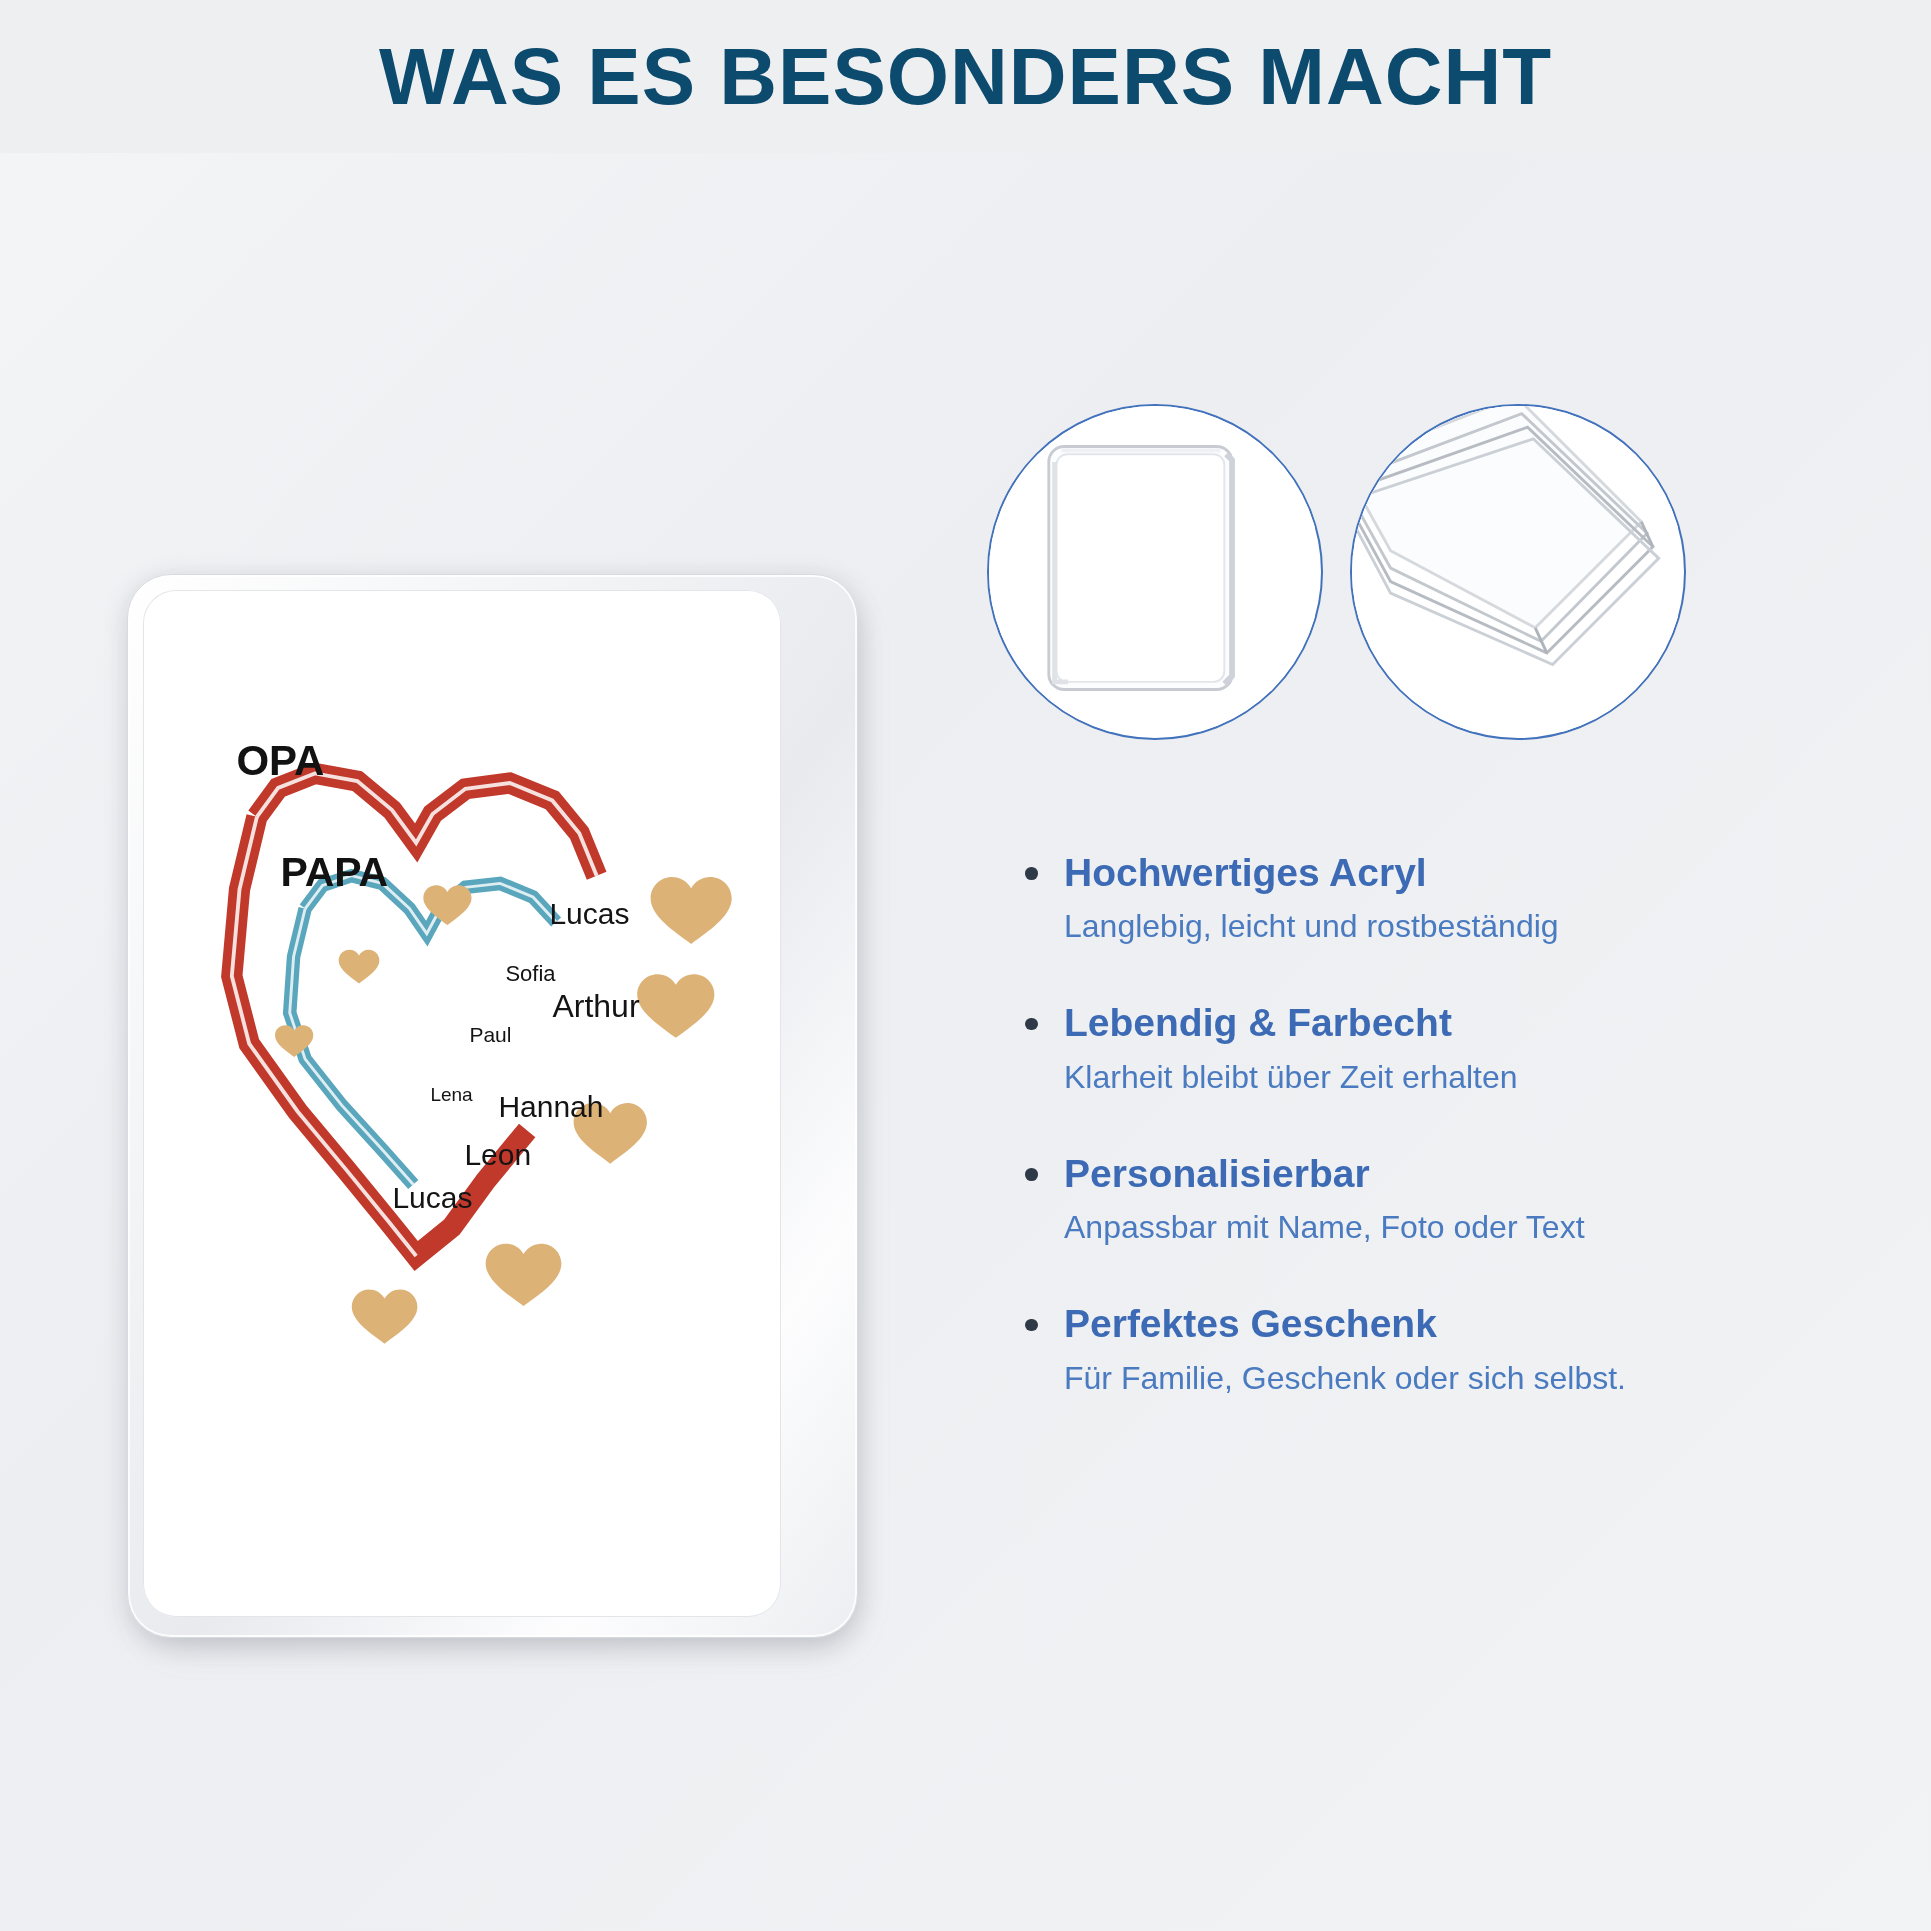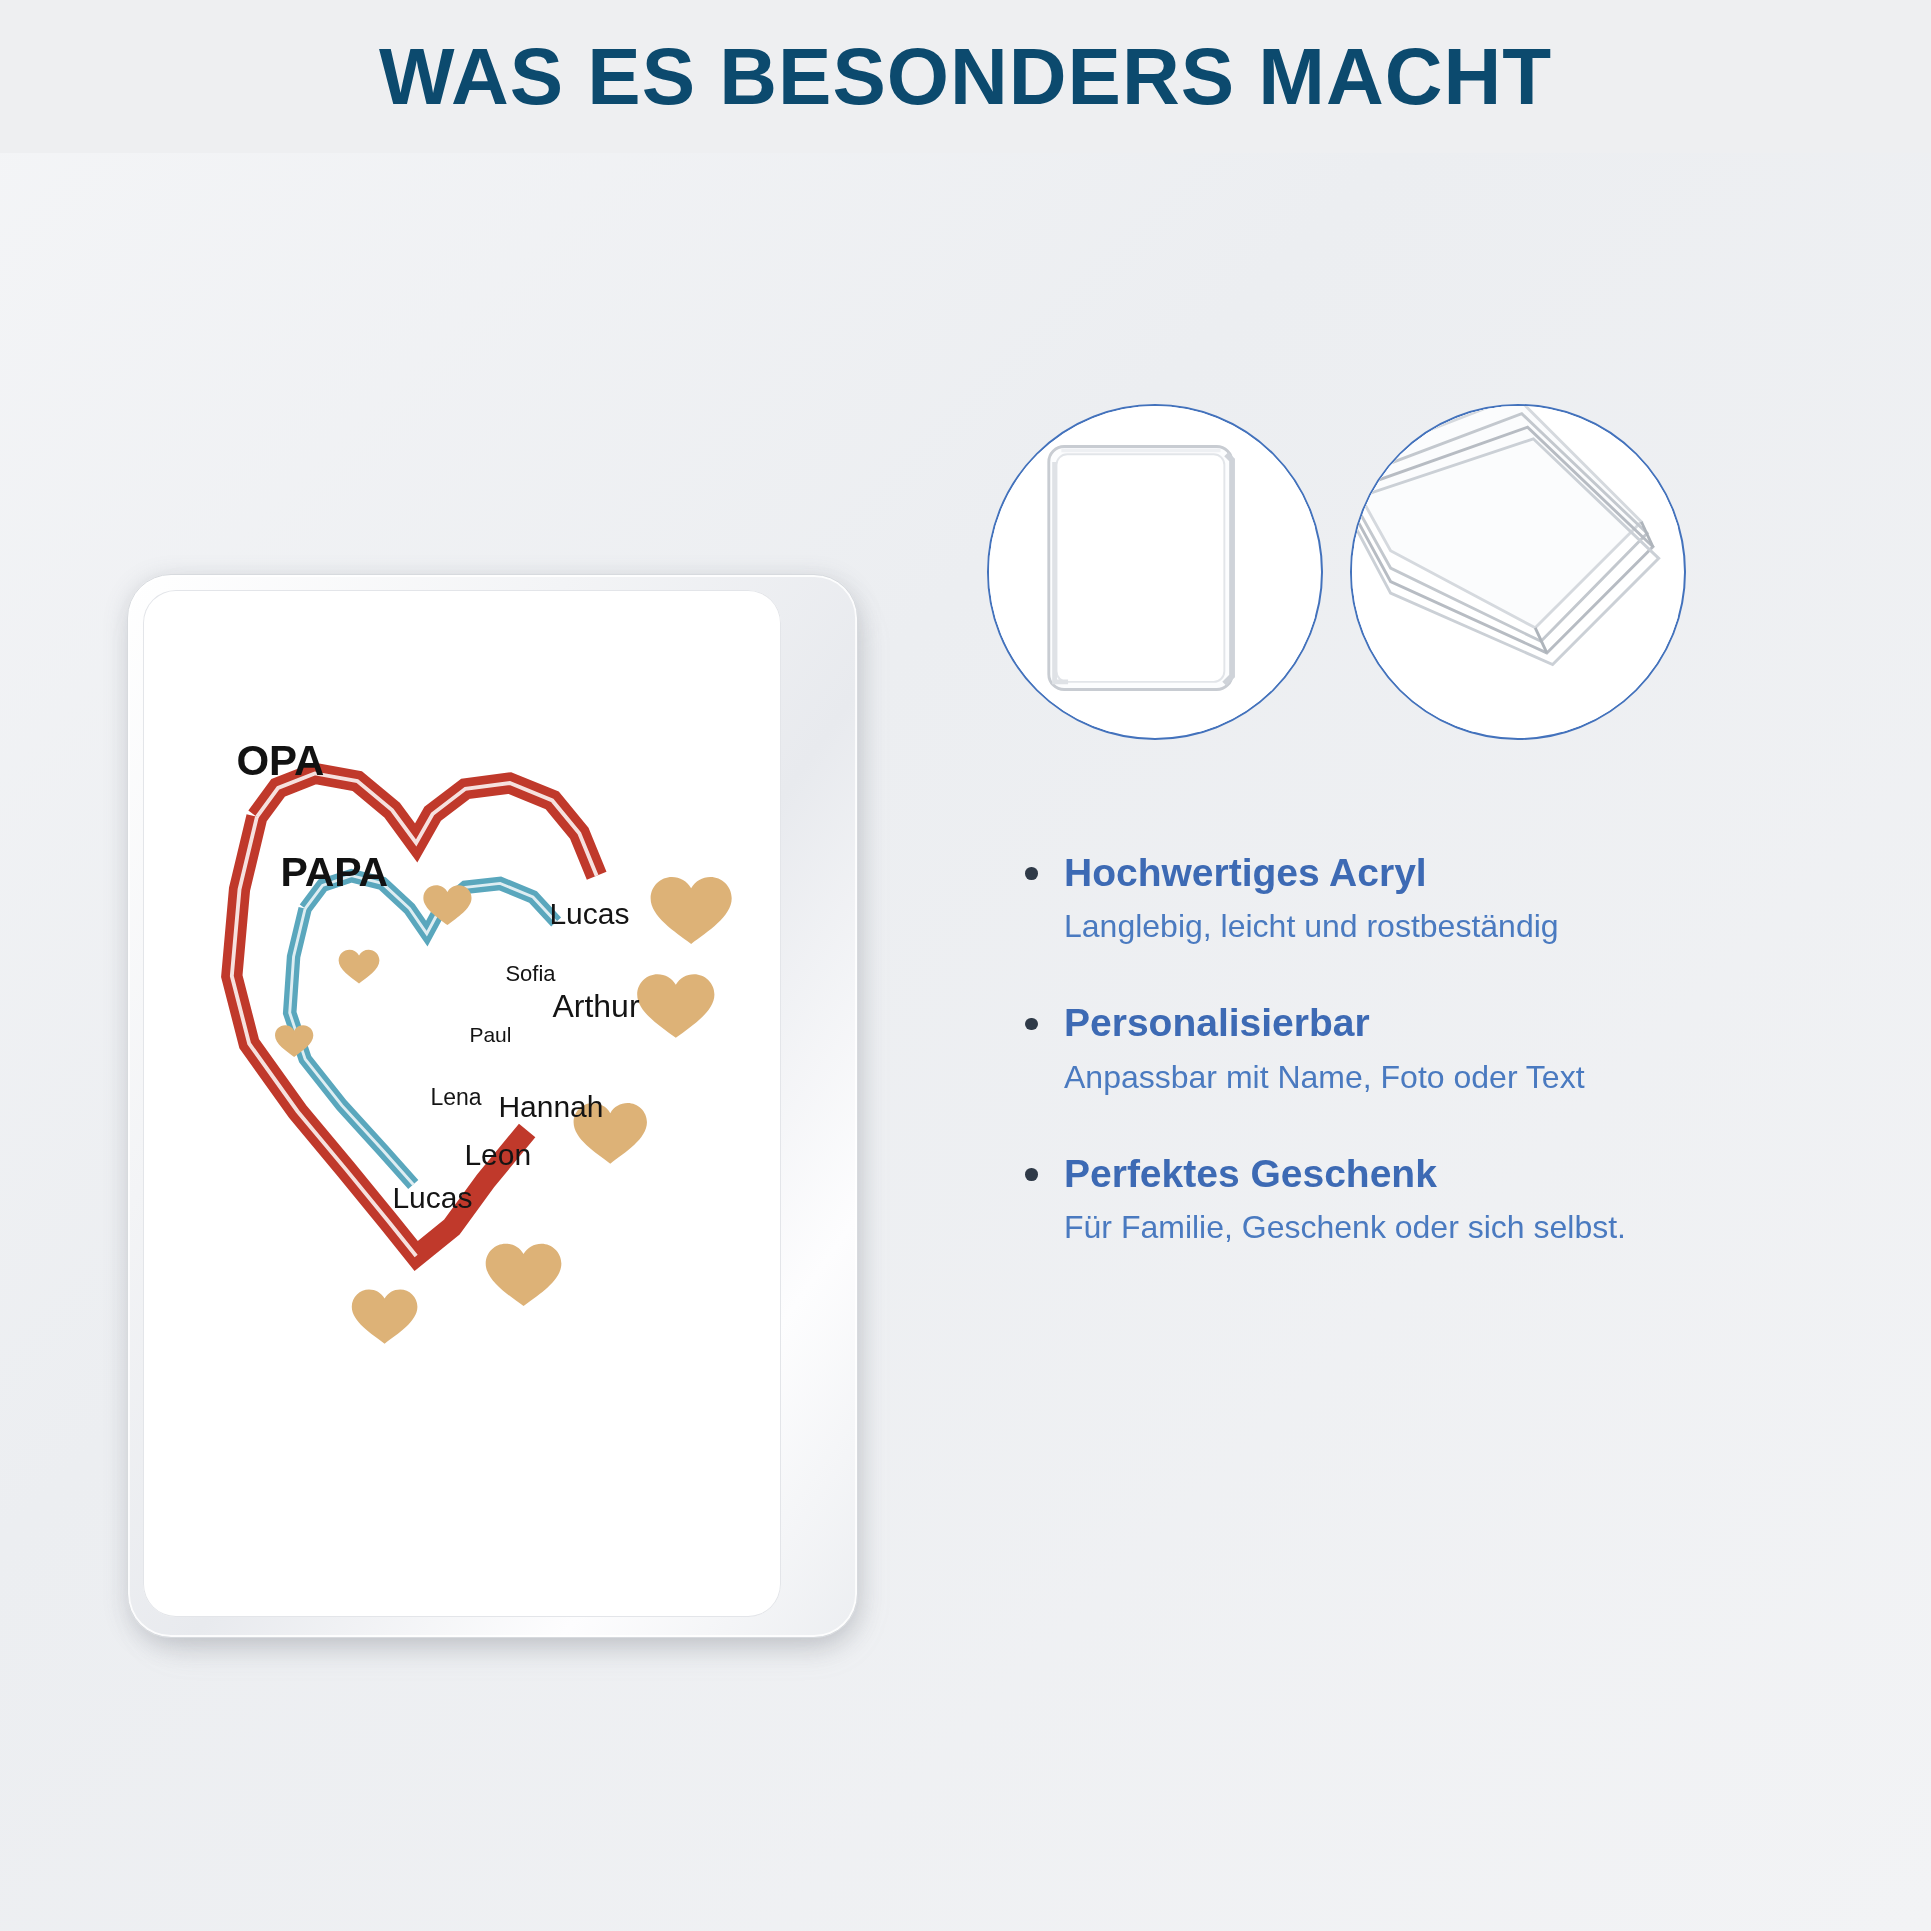--- a/index.html
+++ b/index.html
@@ -194,21 +194,21 @@
           </g>
         </svg>
 
         <div class="art-label" style="left:93px; top:147px; font-size:42px;">OPA</div>
         <div class="art-label" style="left:137px; top:259px; font-size:41px;">PAPA</div>
 
         <div class="art-name" style="left:406px; top:307px; font-size:30px;">Lucas</div>
         <div class="art-name" style="left:362px; top:371px; font-size:22px;">Sofia</div>
         <div class="art-name" style="left:409px; top:398px; font-size:32px;">Arthur</div>
         <div class="art-name" style="left:326px; top:433px; font-size:21px;">Paul</div>
-        <div class="art-name" style="left:287px; top:494px; font-size:23px;">Lena</div>
+        <div class="art-name" style="left:287px; top:494px; font-size:19px;">Lena</div>
         <div class="art-name" style="left:355px; top:500px; font-size:30px;">Hannah</div>
         <div class="art-name" style="left:321px; top:548px; font-size:30px;">Leon</div>
         <div class="art-name" style="left:249px; top:591px; font-size:30px;">Lucas</div>
       </div>
     </div>
   </div>
 
   <div class="circle circle-1">
     <svg viewBox="0 0 338 338" width="326" height="326">
       <rect x="0" y="0" width="338" height="338" fill="#ffffff"></rect>
@@ -238,20 +238,25 @@
 
   <div class="features">
 
     <div class="feature">
       <span class="bullet"></span>
       <p class="feature-title">Hochwertiges Acryl</p>
       <p class="feature-desc">Langlebig, leicht und rostbeständig</p>
     </div>
 
 
+    <div class="feature">
+      <span class="bullet"></span>
+      <p class="feature-title">Lebendig &amp; Farbecht</p>
+      <p class="feature-desc">Klarheit bleibt über Zeit erhalten</p>
+    </div>
 
     <div class="feature">
       <span class="bullet"></span>
       <p class="feature-title">Personalisierbar</p>
       <p class="feature-desc">Anpassbar mit Name, Foto oder Text</p>
     </div>
 
     <div class="feature">
       <span class="bullet"></span>
       <p class="feature-title">Perfektes Geschenk</p>

